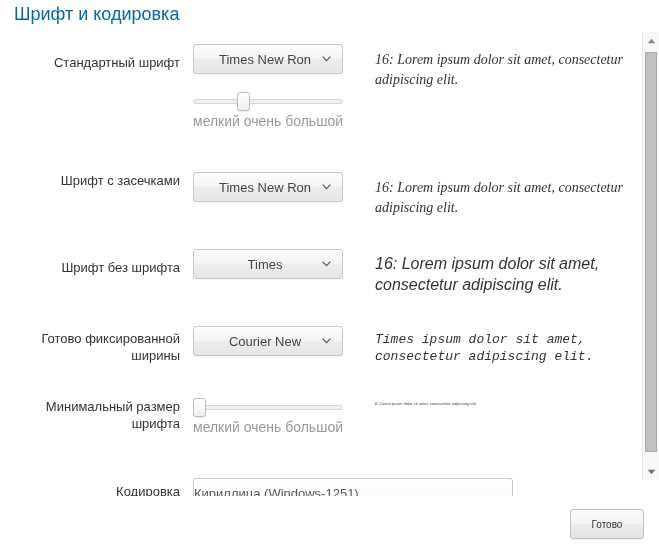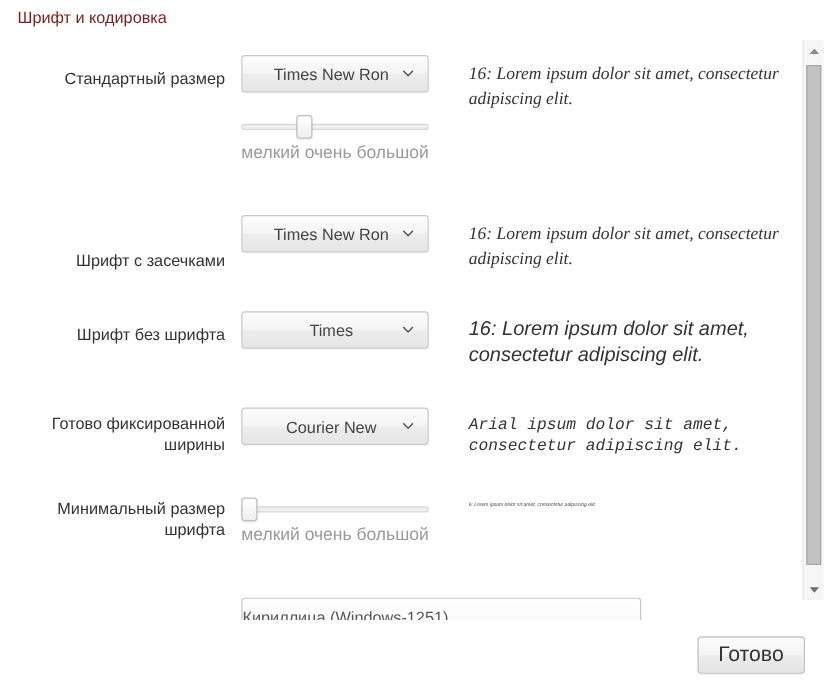--- a/index.html
+++ b/index.html
@@ -14,22 +14,22 @@
     color: #333333;
     overflow: hidden;
     position: relative;
   }
 
   
   .dialog-title {
     position: absolute;
     left: 14px;
     top: 5px;
-    font-size: 13px;
-    color: #7f1d1d;
+    font-size: 18px;
+    color: #0369a1;
     line-height: 18px;
     white-space: nowrap;
   }
 
   
   .scroll-region {
     position: absolute;
     left: 0;
     top: 30px;
     width: 659px;
@@ -255,35 +255,35 @@
     top: 9px;
     box-sizing: border-box;
     min-width: 74px;
     height: 30px;
     padding: 0 16px;
     border: 1px solid #c0c0c0;
     border-radius: 3px;
     background: linear-gradient(to bottom, #fbfbfb 0%, #f5f5f5 48%, #ededed 52%, #e4e4e4 100%);
     box-shadow: 0 1px 0 rgba(0,0,0,0.05);
     font-family: "Liberation Sans", "DejaVu Sans", sans-serif;
-    font-size: 17px;
+    font-size: 10px;
     color: #333333;
     cursor: default;
   }
 </style>
 </head>
 <body>
 
 <div class="dialog-title">Шрифт и кодировка</div>
 
 <div class="scroll-region">
   <div class="scroll-content">
 
     <div class="row" style="top: 14px;">
-      <div class="row-label" style="top: 10px;">Стандартный размер</div>
+      <div class="row-label" style="top: 10px;">Стандартный шрифт</div>
       <div class="control-col">
         <div class="select-btn">
           <span class="select-label">Times New Ron</span>
           <span class="chev">
             <svg viewBox="0 0 9 6" width="9" height="6">
                 <path d="M0.6 0.6 L4.5 4.6 L8.4 0.6" fill="none" stroke="currentColor" stroke-width="1.2"></path>
               </svg>
           </span>
         </div>
         <div class="slider" style="margin-top: 18px;">
@@ -292,21 +292,21 @@
           <div class="slider-ticks">
             <span>мелкий</span>
             <span>очень большой</span>
           </div>
         </div>
       </div>
       <div class="sample-col sample-serif" style="top: 6px;">16: Lorem ipsum dolor sit amet, consectetur adipiscing elit.</div>
     </div>
 
     <div class="row" style="top: 142px;">
-      <div class="row-label" style="top: 28px;">Шрифт с засечками</div>
+      <div class="row-label" style="top: 0;">Шрифт с засечками</div>
       <div class="control-col">
         <div class="select-btn">
           <span class="select-label">Times New Ron</span>
           <span class="chev">
             <svg viewBox="0 0 9 6" width="9" height="6">
                 <path d="M0.6 0.6 L4.5 4.6 L8.4 0.6" fill="none" stroke="currentColor" stroke-width="1.2"></path>
               </svg>
           </span>
         </div>
       </div>
@@ -333,39 +333,40 @@
       <div class="control-col">
         <div class="select-btn">
           <span class="select-label">Courier New</span>
           <span class="chev">
             <svg viewBox="0 0 9 6" width="9" height="6">
                 <path d="M0.6 0.6 L4.5 4.6 L8.4 0.6" fill="none" stroke="currentColor" stroke-width="1.2"></path>
               </svg>
           </span>
         </div>
       </div>
-      <div class="sample-col sample-mono" style="top: 5px;">Arial ipsum dolor sit amet, consectetur adipiscing elit.</div>
+      <div class="sample-col sample-mono" style="top: 5px;">Times ipsum dolor sit amet, consectetur adipiscing elit.</div>
     </div>
 
     <div class="row" style="top: 368px;">
       <div class="row-label" style="top: 0;">Минимальный размер шрифта</div>
       <div class="control-col">
         <div class="slider">
           <div class="slider-track"></div>
           <div class="slider-thumb" style="left: 6px;"></div>
           <div class="slider-ticks">
             <span>мелкий</span>
             <span>очень большой</span>
           </div>
         </div>
       </div>
       <div class="sample-col sample-tiny" style="top: 2px;">6: Lorem ipsum dolor sit amet, consectetur adipiscing elit.</div>
     </div>
 
     <div class="clipped-row">
+      <div class="clipped-label">Кодировка</div>
       <div class="clipped-select">
         <span>Кириллица (Windows-1251)</span>
       </div>
     </div>
 
   </div>
 </div>
 
 <div class="scrollbar">
   <div class="sb-arrow up">

